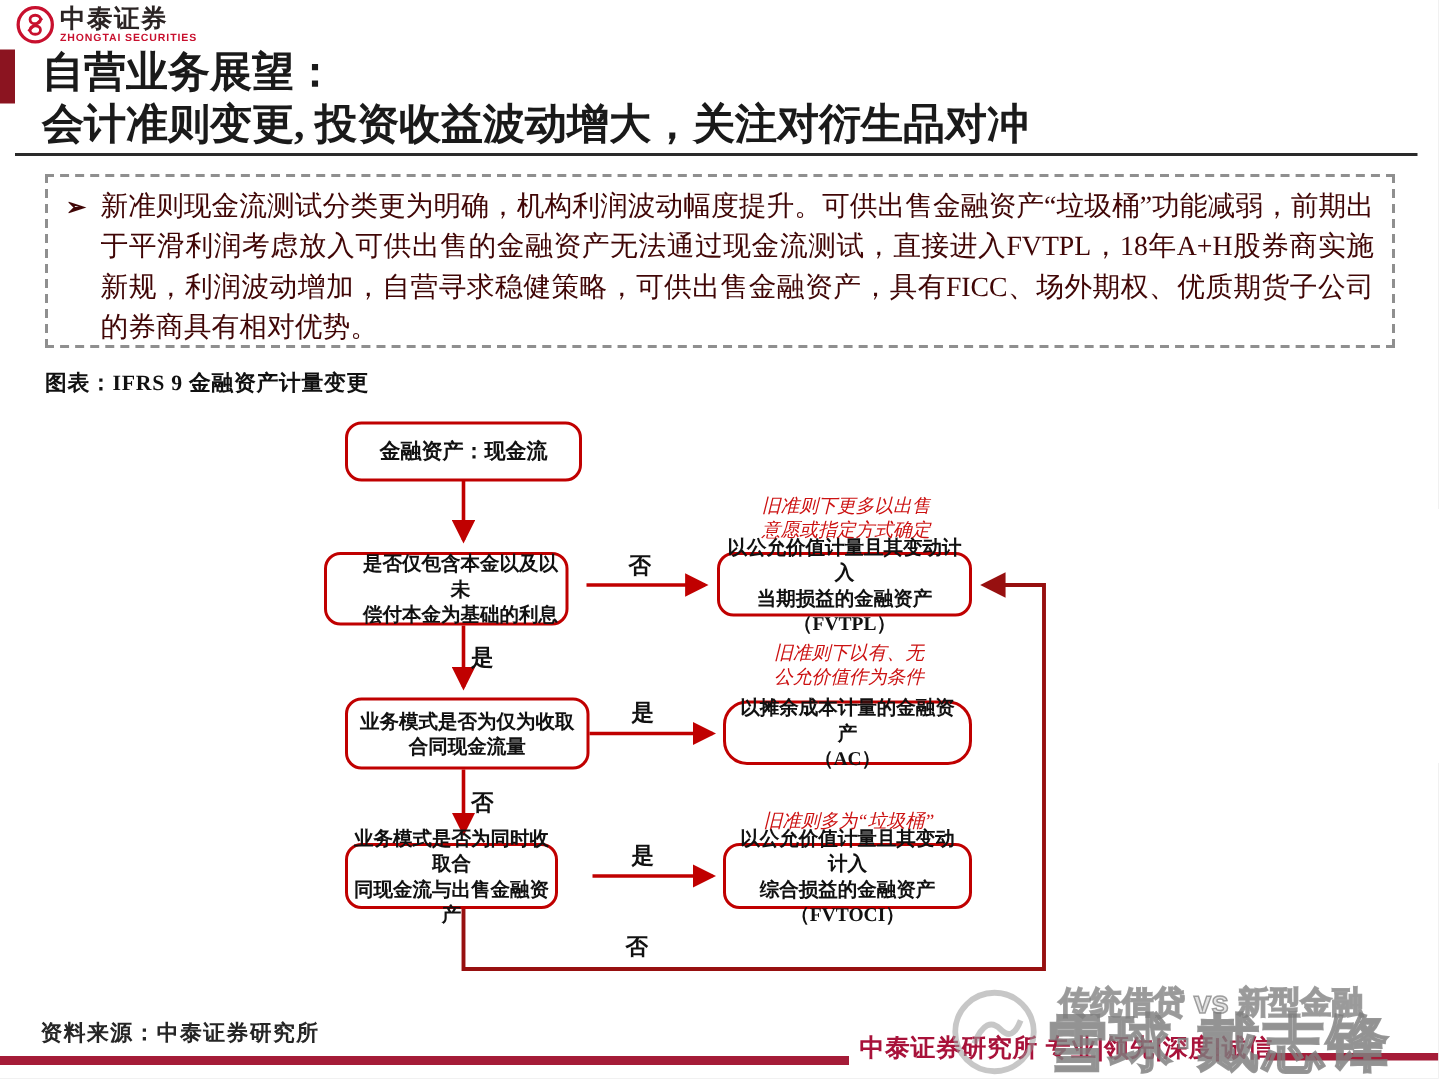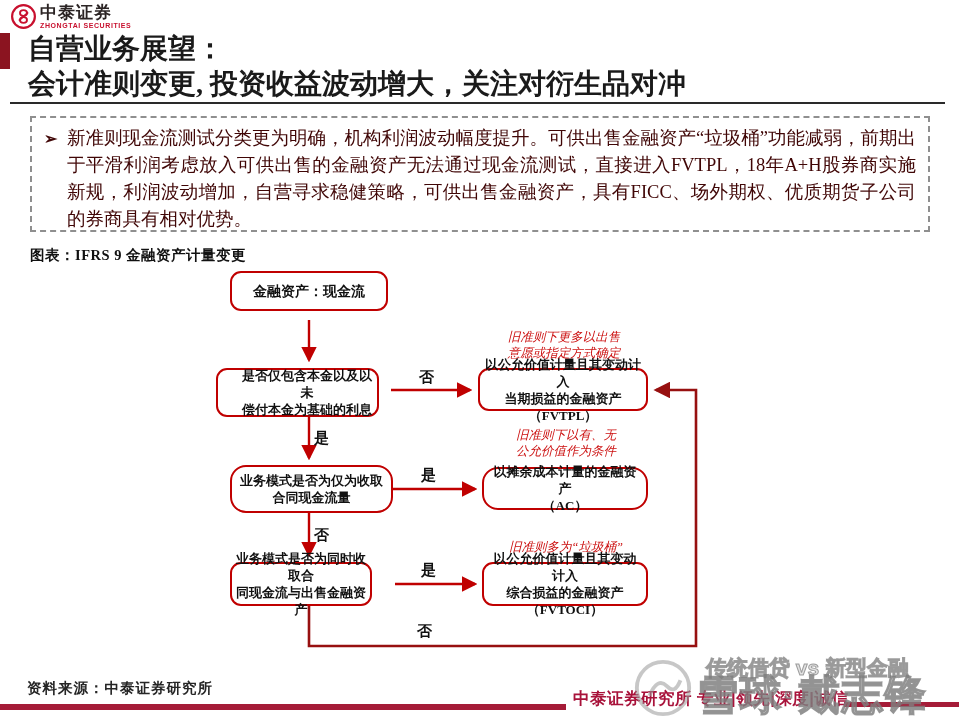--- a/index.html
+++ b/index.html
@@ -101,26 +101,26 @@
     </defs>
     <path d="M309 320 L309 360" stroke="#c00000" stroke-width="2.4" fill="none" marker-end="url(#arr)"></path>
     <path d="M391 390 L470 390" stroke="#c00000" stroke-width="2.4" fill="none" marker-end="url(#arr)"></path>
     <path d="M309 417 L309 458" stroke="#c00000" stroke-width="2.4" fill="none" marker-end="url(#arr)"></path>
     <path d="M393 489 L475 489" stroke="#c00000" stroke-width="2.4" fill="none" marker-end="url(#arr)"></path>
     <path d="M309 513 L309 555" stroke="#c00000" stroke-width="2.4" fill="none" marker-end="url(#arr)"></path>
     <path d="M395 584 L475 584" stroke="#c00000" stroke-width="2.4" fill="none" marker-end="url(#arr)"></path>
     <path d="M309 606 L309 646 L696 646 L696 390 L656 390" stroke="#971010" stroke-width="2.6" fill="none" marker-end="url(#arrDark)"></path>
   </svg>
 
-  <div class="node" style="left:230px; top:271px; width:158px; height:40px; font-size:14px;">金融资产：现金流</div>
+  <div class="node" style="left:230px; top:281px; width:158px; height:40px; font-size:14px;">金融资产：现金流</div>
   <div class="node" style="left:216px; top:368px; width:163px; height:49px;padding-left:23px;">是否仅包含本金以及以未
 偿付本金为基础的利息</div>
   <div class="node" style="left:478px; top:368px; width:170px; height:43px;">以公允价值计量且其变动计入
 当期损益的金融资产（FVTPL）</div>
-  <div class="node" style="left:230px; top:465px; width:163px; height:48px;border-radius:16px;">业务模式是否为仅为收取
+  <div class="node" style="left:230px; top:465px; width:163px; height:48px;">业务模式是否为仅为收取
 合同现金流量</div>
   <div class="node" style="left:482px; top:467px; width:166px; height:43px;border-radius:16px;">以摊余成本计量的金融资产
 （AC）</div>
   <div class="node" style="left:230px; top:562px; width:142px; height:44px;">业务模式是否为同时收取合
 同现金流与出售金融资产</div>
   <div class="node" style="left:482px; top:562px; width:166px; height:44px;">以公允价值计量且其变动计入
 综合损益的金融资产（FVTOCI）</div>
 
   <div class="edge-label" style="left:419px; top:368px;">否</div>
   <div class="edge-label" style="left:314px; top:429px;">是</div>

